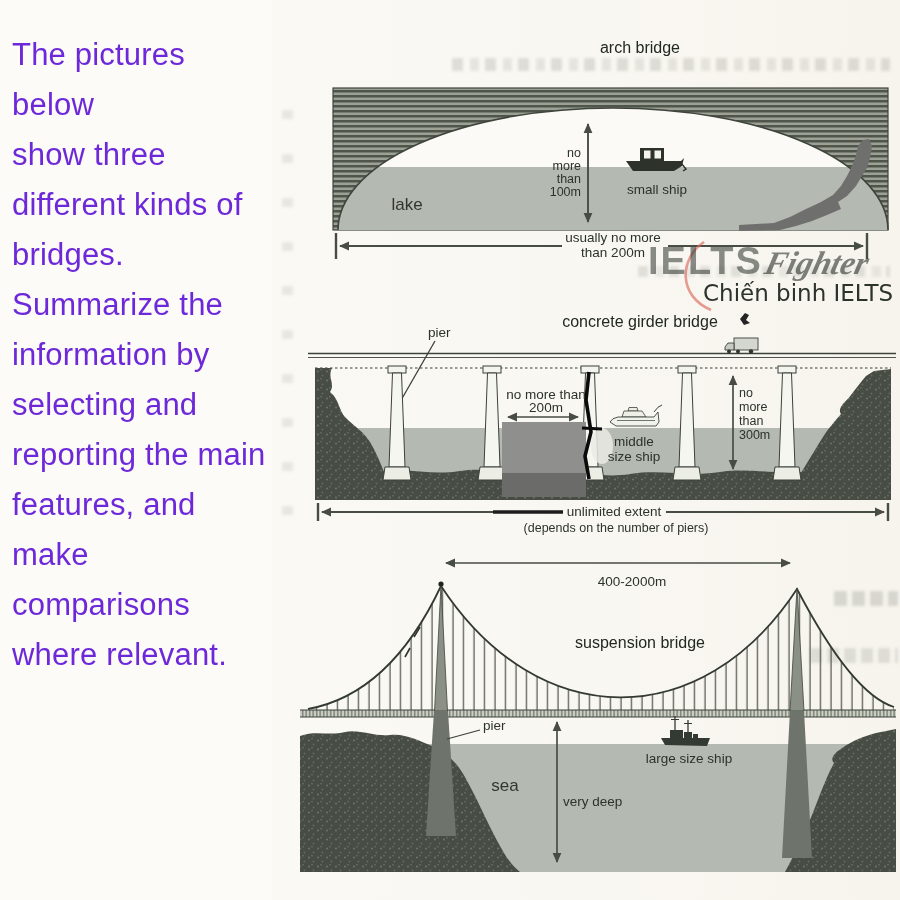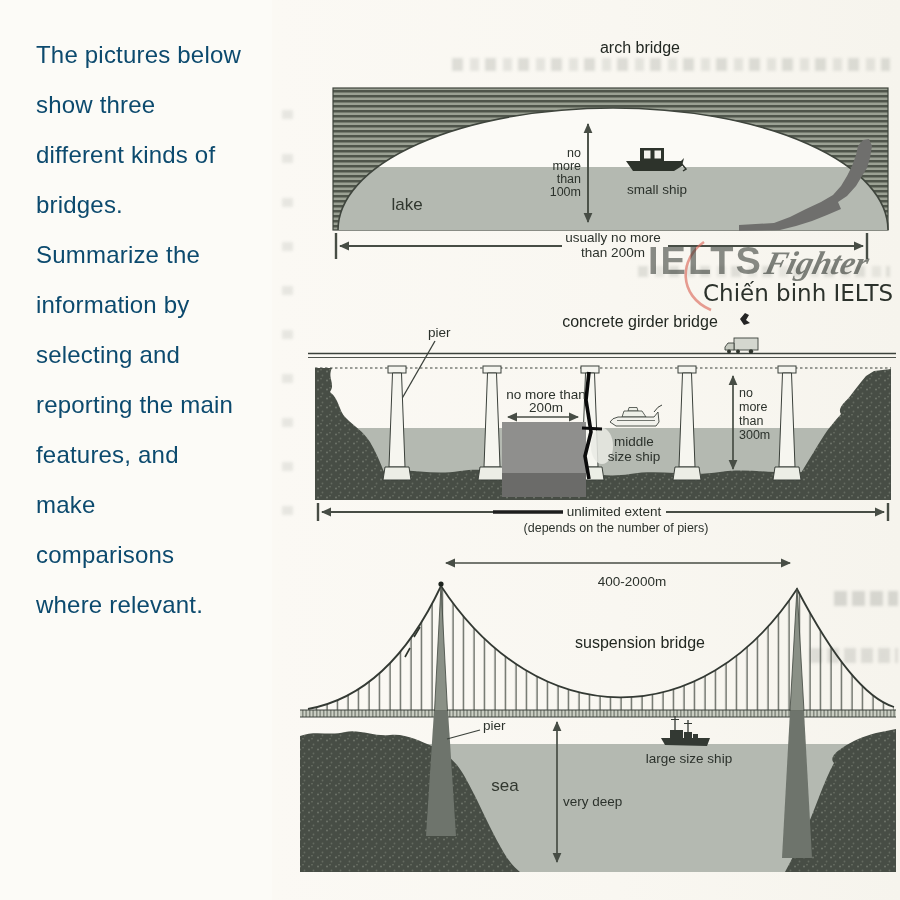--- a/index.html
+++ b/index.html
@@ -1,22 +1,22 @@
 <!DOCTYPE html>
 <html><head>
 <meta charset="utf-8">
 <style>
   html,body{margin:0;padding:0;background:#ffffff;}
   .stage{position:relative;width:900px;height:900px;background:#fcfbf7;overflow:hidden;
          font-family:"Liberation Sans",sans-serif;}
   .scanpanel{position:absolute;left:272px;top:0;width:628px;height:900px;
              background:linear-gradient(90deg,#fbf9f4 0%,#f9f7f1 55%,#f6f4ed 100%);}
   .task-text{position:absolute;left:12px;top:30px;width:260px;
-             font-size:24px;line-height:50px;color:#0c4a6e;letter-spacing:.2px;
-             white-space:pre-line;margin-left:24px;}
+             font-size:31px;line-height:50px;color:#6d28d9;letter-spacing:.2px;
+             white-space:pre-line;}
   .bleed{position:absolute;filter:blur(1.6px);pointer-events:none;}
   .b1{left:452px;top:58px;width:438px;height:13px;opacity:.5;
       background:repeating-linear-gradient(90deg,rgba(125,130,122,.45) 0 11px,transparent 11px 18px,rgba(125,130,122,.33) 18px 27px,transparent 27px 33px);}
   .b2{left:638px;top:266px;width:252px;height:11px;opacity:.45;
       background:repeating-linear-gradient(90deg,rgba(125,130,122,.45) 0 10px,transparent 10px 17px,rgba(125,130,122,.3) 17px 26px,transparent 26px 31px);}
   .b3{left:834px;top:591px;width:64px;height:15px;opacity:.5;
       background:repeating-linear-gradient(90deg,rgba(118,122,116,.5) 0 13px,transparent 13px 18px);}
   .b4{left:810px;top:648px;width:88px;height:15px;opacity:.4;
       background:repeating-linear-gradient(90deg,rgba(118,122,116,.5) 0 12px,transparent 12px 17px);}
   .b5{left:282px;top:110px;width:11px;height:430px;opacity:.4;filter:blur(1.4px);

